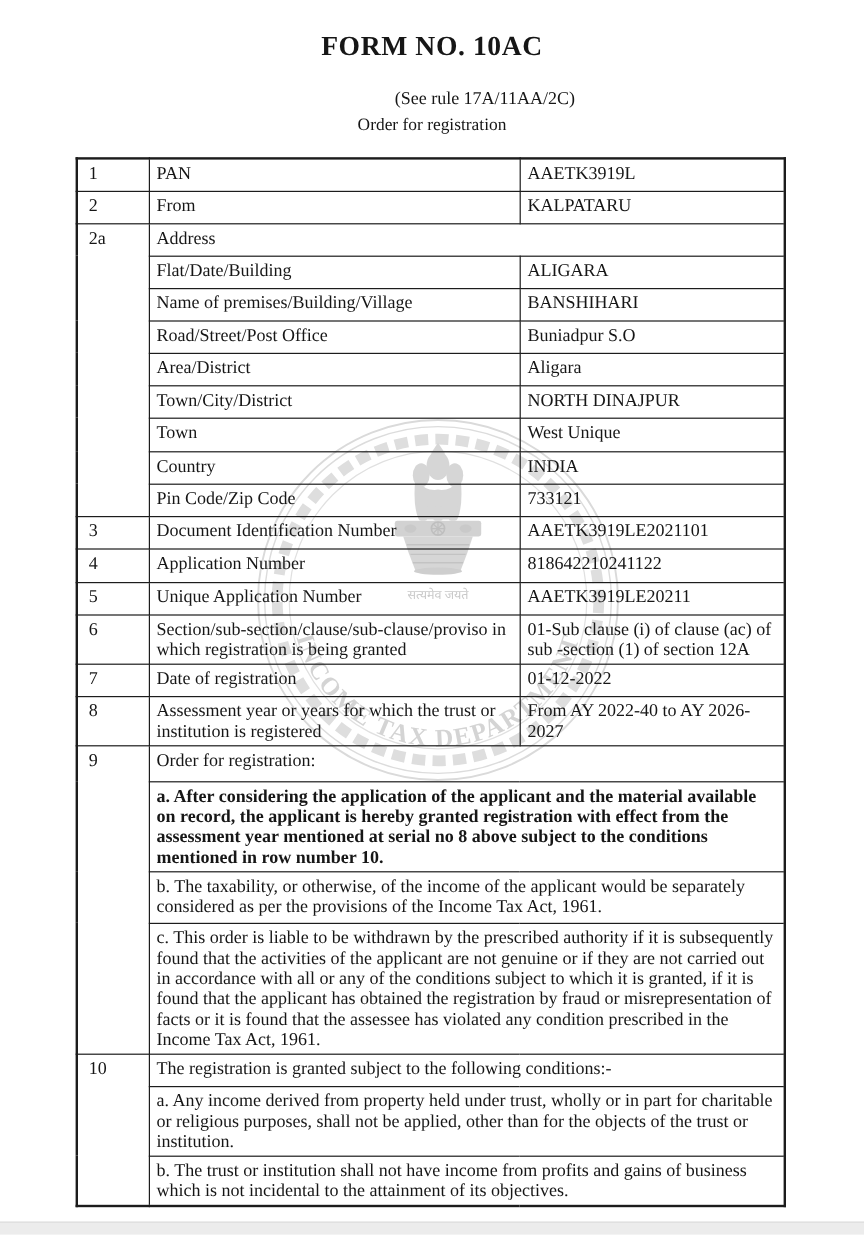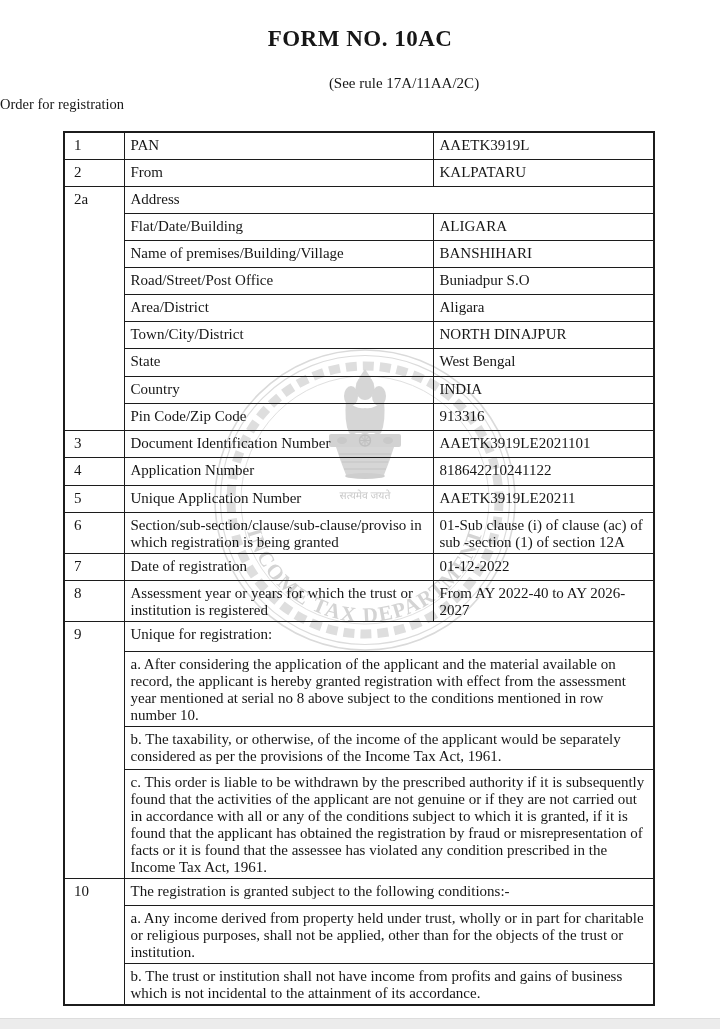--- a/index.html
+++ b/index.html
@@ -11,42 +11,42 @@
   .page-title{
     position:absolute;top:26px;left:0;width:720px;text-align:center;
     font-size:23px;font-weight:bold;letter-spacing:.5px;
   }
   .rule-ref{
     position:absolute;top:75px;left:0;width:720px;text-align:center;
     font-size:15px;
     margin-left:44px;
   }
   .order-subheading{
-    position:absolute;top:96px;left:0;width:720px;
+    position:absolute;top:96px;left:0;width:720px;text-align:center;
     font-size:14.5px;
   }
   .wm{position:absolute;left:0;top:0;}
   table.form-table{
     position:absolute;left:63px;top:131px;width:590px;
     border-collapse:collapse;table-layout:fixed;
     border:2px solid #1c1c1c;
     background:transparent;
   }
   td{
     border:1px solid #1c1c1c;
     vertical-align:top;
     padding:4px 5px 2px 6px;
     font-size:15px;line-height:17px;
     overflow:hidden;
     background:transparent;
   }
   td.num{padding-left:9px;}
   tr.h27{height:27px;} tr.h28{height:28px;} tr.h30{height:30px;}
   tr.h41{height:41px;} tr.h42{height:42px;} tr.h43{height:43px;}
-  tr.h55{height:55px;} tr.h73{height:73px;} tr.h104{height:104px;margin-left:12px;}
+  tr.h55{height:55px;} tr.h73{height:73px;font-weight:bold;} tr.h104{height:104px;margin-left:12px;}
   .bottom-strip{
     position:absolute;left:0;top:1018px;width:720px;height:11px;
     background:#ececec;border-top:1px solid #dddddd;box-sizing:border-box;
   }
 </style>
 </head>
 <body>
 
 <svg class="wm" width="720" height="1029" viewBox="0 0 720 1029" aria-hidden="true">
   <circle cx="365" cy="500" r="150" fill="none" stroke="#dadada" stroke-width="1.6"></circle>
@@ -120,30 +120,30 @@
     </tr>
     <tr class="h27">
       <td class="lbl">Area/District</td>
       <td class="val">Aligara</td>
     </tr>
     <tr class="h27">
       <td class="lbl">Town/City/District</td>
       <td class="val">NORTH DINAJPUR</td>
     </tr>
     <tr class="h28">
-      <td class="lbl">State</td>
-      <td class="val">West Bengal</td>
+      <td class="lbl">Town</td>
+      <td class="val">West Unique</td>
     </tr>
     <tr class="h27">
       <td class="lbl">Country</td>
       <td class="val">INDIA</td>
     </tr>
     <tr class="h27">
       <td class="lbl">Pin Code/Zip Code</td>
-      <td class="val">913316</td>
+      <td class="val">733121</td>
     </tr>
     <tr class="h27">
       <td class="num">3</td>
       <td class="lbl">Document Identification Number</td>
       <td class="val">AAETK3919LE2021101</td>
     </tr>
     <tr class="h28">
       <td class="num">4</td>
       <td class="lbl">Application Number</td>
       <td class="val">818642210241122</td>
@@ -163,37 +163,37 @@
       <td class="lbl">Date of registration</td>
       <td class="val">01-12-2022</td>
     </tr>
     <tr class="h41">
       <td class="num">8</td>
       <td class="lbl">Assessment year or years for which the trust or institution is registered</td>
       <td class="val">From AY 2022-40 to AY 2026-2027</td>
     </tr>
     <tr class="h30">
       <td class="num" rowspan="4">9</td>
-      <td class="lbl" colspan="2">Unique for registration:</td>
+      <td class="lbl" colspan="2">Order for registration:</td>
     </tr>
     <tr class="h73">
       <td class="para" colspan="2">a. After considering the application of the applicant and the material available on record, the applicant is hereby granted registration with effect from the assessment year mentioned at serial no 8 above subject to the conditions mentioned in row number 10.</td>
     </tr>
     <tr class="h43">
       <td class="para" colspan="2">b. The taxability, or otherwise, of the income of the applicant would be separately considered as per the provisions of the Income Tax Act, 1961.</td>
     </tr>
     <tr class="h104">
       <td class="para" colspan="2">c. This order is liable to be withdrawn by the prescribed authority if it is subsequently found that the activities of the applicant are not genuine or if they are not carried out in accordance with all or any of the conditions subject to which it is granted, if it is found that the applicant has obtained the registration by fraud or misrepresentation of facts or it is found that the assessee has violated any condition prescribed in the Income Tax Act, 1961.</td>
     </tr>
     <tr class="h27">
       <td class="num" rowspan="3">10</td>
       <td class="lbl" colspan="2">The registration is granted subject to the following conditions:-</td>
     </tr>
     <tr class="h55">
       <td class="para" colspan="2">a. Any income derived from property held under trust, wholly or in part for charitable or religious purposes, shall not be applied, other than for the objects of the trust or institution.</td>
     </tr>
     <tr class="h42">
-      <td class="para" colspan="2">b. The trust or institution shall not have income from profits and gains of business which is not incidental to the attainment of its accordance.</td>
+      <td class="para" colspan="2">b. The trust or institution shall not have income from profits and gains of business which is not incidental to the attainment of its objectives.</td>
     </tr>
   </tbody>
 </table>
 
 <div class="bottom-strip"></div>
 
 </body></html>

